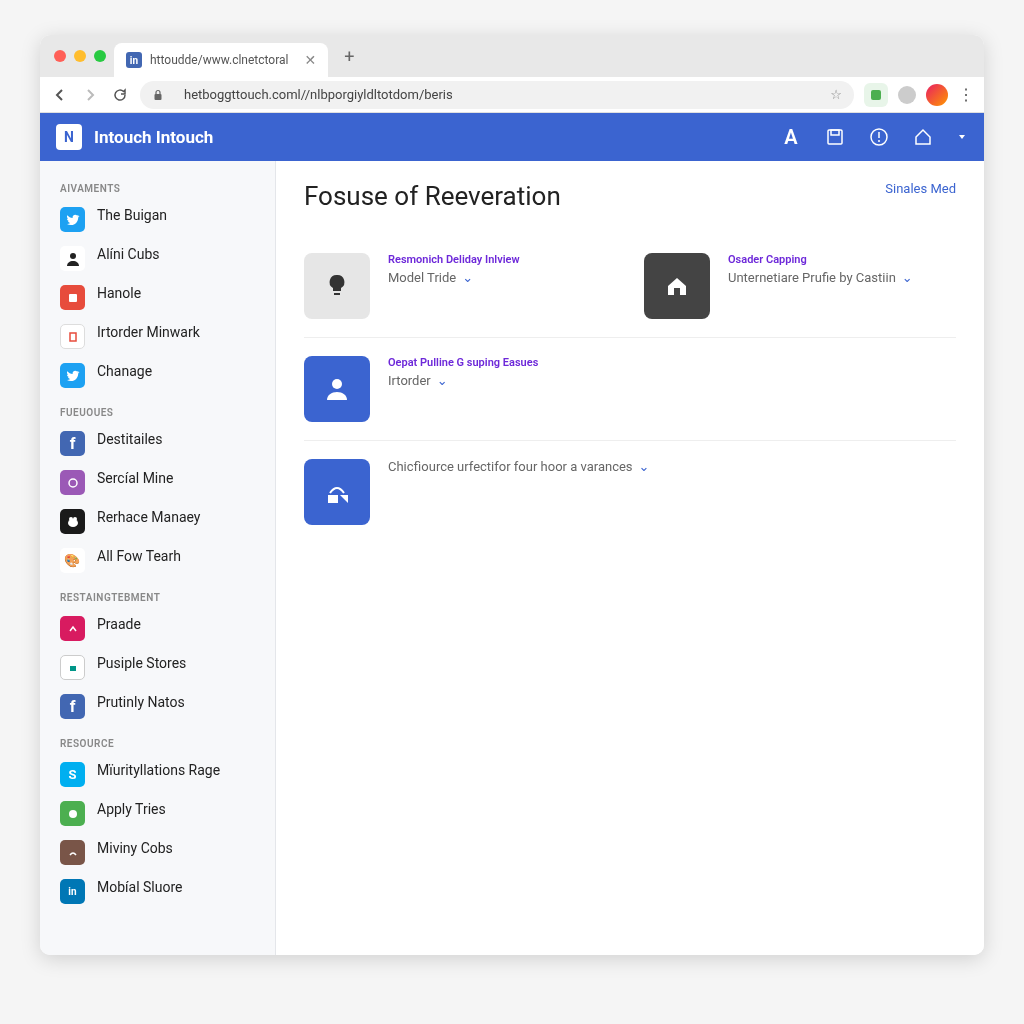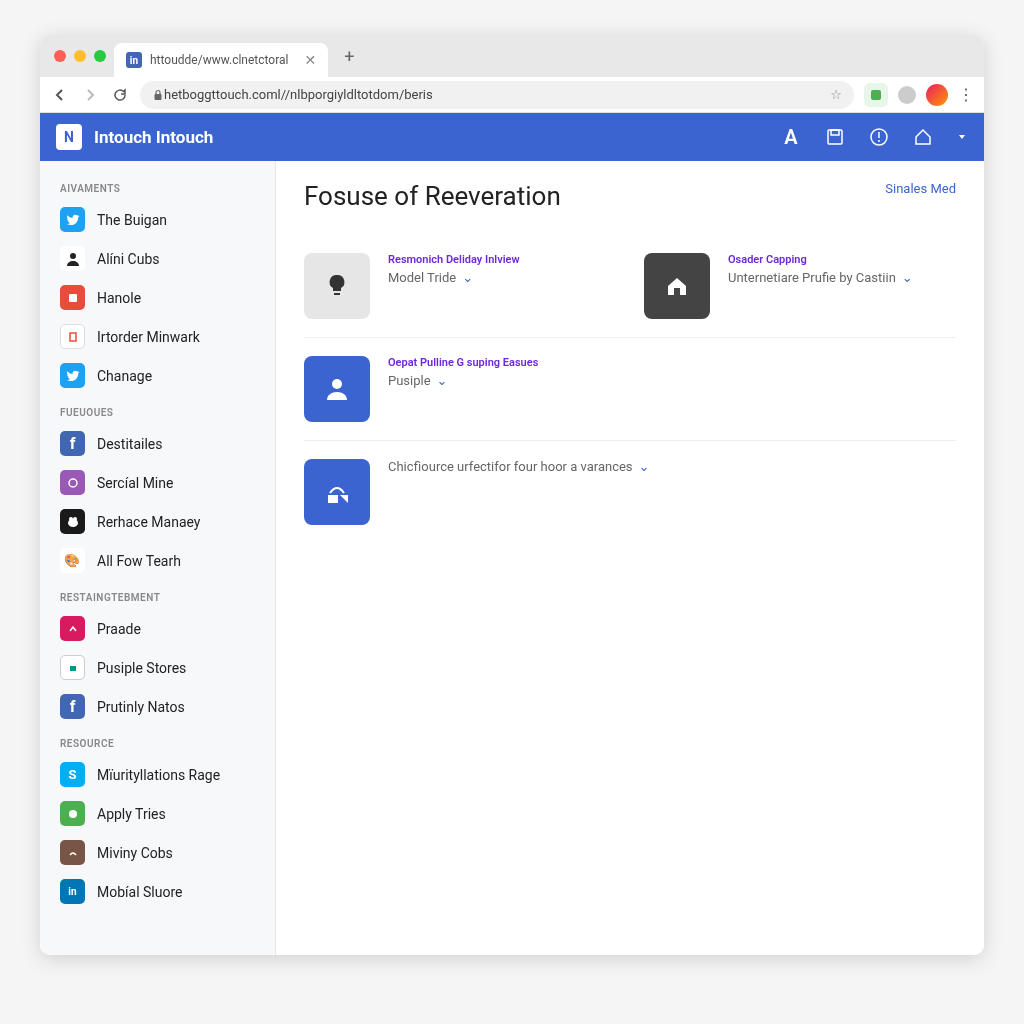--- a/index.html
+++ b/index.html
@@ -14,41 +14,41 @@
 .tl-yellow { background: #ffbd2e; }
 .tl-green { background: #28ca42; }
 .tab { background: #fff; border-radius: 8px 8px 0 0; height: 34px; margin-top: 8px; display: flex; align-items: center; padding: 0 12px; gap: 8px; font-size: 12px; color: #555; min-width: 200px; }
 .tab-favicon { width: 16px; height: 16px; background: #4267B2; border-radius: 3px; display: flex; align-items: center; justify-content: center; color: white; font-size: 10px; font-weight: bold; }
 .tab-close { color: #888; font-size: 14px; cursor: pointer; }
 .new-tab { color: #666; font-size: 18px; padding: 0 8px; cursor: pointer; }
 
 .toolbar { background: #fff; height: 36px; display: flex; align-items: center; padding: 0 10px; gap: 10px; border-bottom: 1px solid #e0e0e0; }
 .nav-btn { width: 20px; height: 20px; display: flex; align-items: center; justify-content: center; color: #555; cursor: pointer; }
 .nav-btn.disabled { color: #bbb; }
-.addressbar { flex: 1; background: #f1f1f1; border-radius: 16px; height: 28px; display: flex; align-items: center; padding: 0 12px; gap: 0; font-size: 13px; color: #444; }
+.addressbar { flex: 1; background: #f1f1f1; border-radius: 16px; height: 28px; display: flex; align-items: center; padding: 0 12px; gap: 20px; font-size: 13px; color: #444; }
 .lock-icon { color: #666; }
 .toolbar-right { display: flex; align-items: center; gap: 10px; }
 .ext-icon { width: 24px; height: 24px; border-radius: 6px; display: flex; align-items: center; justify-content: center; }
 .ext-green { background: #e8f5e9; color: #4caf50; }
 .ext-gray { width: 18px; height: 18px; background: #ccc; border-radius: 50%; }
 .avatar { width: 22px; height: 22px; border-radius: 50%; background: linear-gradient(135deg, #e91e63, #ff9800); }
 .menu-dots { color: #555; font-size: 16px; }
 
 .app-header { background: #3b64d0; height: 48px; display: flex; align-items: center; padding: 0 16px; color: white; justify-content: space-between; }
 .app-title-wrap { display: flex; align-items: center; gap: 12px; }
 .app-logo { width: 26px; height: 26px; background: #fff; border-radius: 4px; display: flex; align-items: center; justify-content: center; color: #3b64d0; font-weight: bold; font-size: 14px; }
 .app-title { font-size: 17px; font-weight: 700; }
 .header-icons { display: flex; align-items: center; gap: 22px; }
 .header-icon { width: 22px; height: 22px; color: white; cursor: pointer; display: flex; align-items: center; justify-content: center; }
 
 .app-body { display: flex; flex: 1; overflow: hidden; }
 
 .sidebar { width: 236px; background: #f7f8fa; border-right: 1px solid #e4e6ea; overflow-y: auto; padding: 10px 0; }
 .sidebar-section-title { font-size: 10px; font-weight: 600; color: #888; text-transform: uppercase; padding: 12px 20px 6px; letter-spacing: 0.5px; }
-.sidebar-item { display: flex; align-items: center; gap: 12px; padding: 7px 20px; cursor: pointer; font-size: 14px; color: #222; }
+.sidebar-item { display: flex; gap: 12px; padding: 7px 20px; cursor: pointer; font-size: 14px; color: #222; }
 .sidebar-icon { width: 25px; height: 25px; border-radius: 5px; display: flex; align-items: center; justify-content: center; color: white; font-size: 13px; flex-shrink: 0; }
 .ic-twitter { background: #1da1f2; }
 .ic-person { background: #fff; color: #222; }
 .ic-red { background: #e74c3c; }
 .ic-orange { background: #fff; border: 1px solid #ddd; color: #e74c3c; }
 .ic-fb { background: #4267B2; }
 .ic-purple { background: #9b59b6; }
 .ic-black { background: #1a1a1a; }
 .ic-palette { background: #fff; color: #333; }
 .ic-pink { background: #d81b60; }
@@ -335,21 +335,21 @@
         <div class="card">
           <div class="card-icon ci-blue">
             <svg width="34" height="34" viewBox="0 0 34 34">
                 <circle cx="17" cy="12" r="5" fill="white"></circle>
                 <path d="M7 28c0-5 4.5-8 10-8s10 3 10 8" fill="white"></path>
               </svg>
           </div>
           <div class="card-body">
             <div class="card-title">Oepat Pulline G suping Easues</div>
             <div class="card-sub">
-              <span>Pusiple</span>
+              <span>Irtorder</span>
               <span class="chevron">⌄</span>
             </div>
           </div>
         </div>
       </div>
 
       <div class="card-row" style="border-bottom:none">
         <div class="card">
           <div class="card-icon ci-blue">
             <svg width="34" height="34" viewBox="0 0 34 34">

